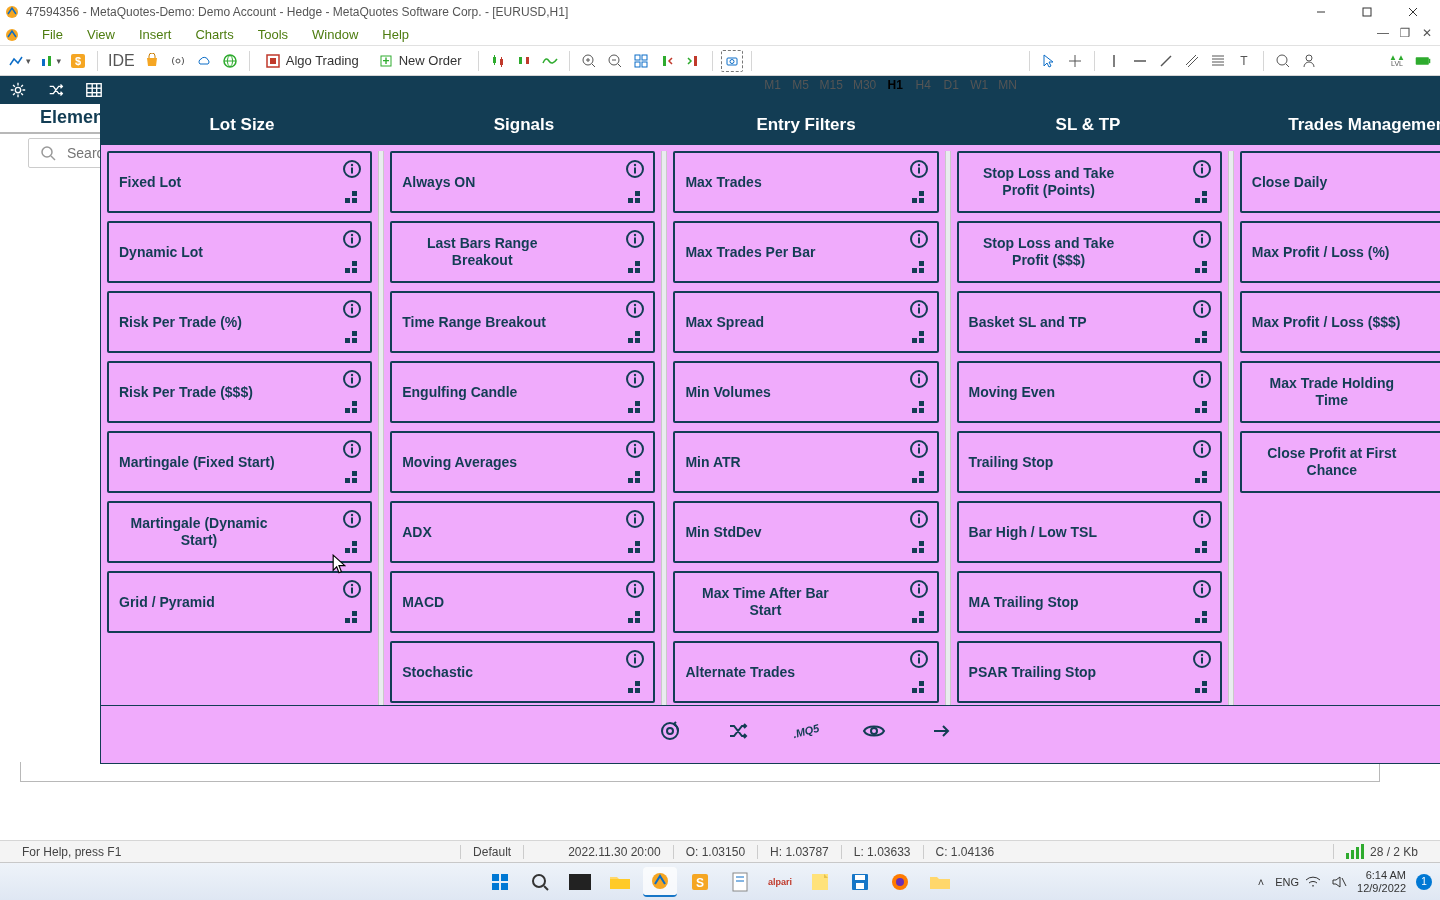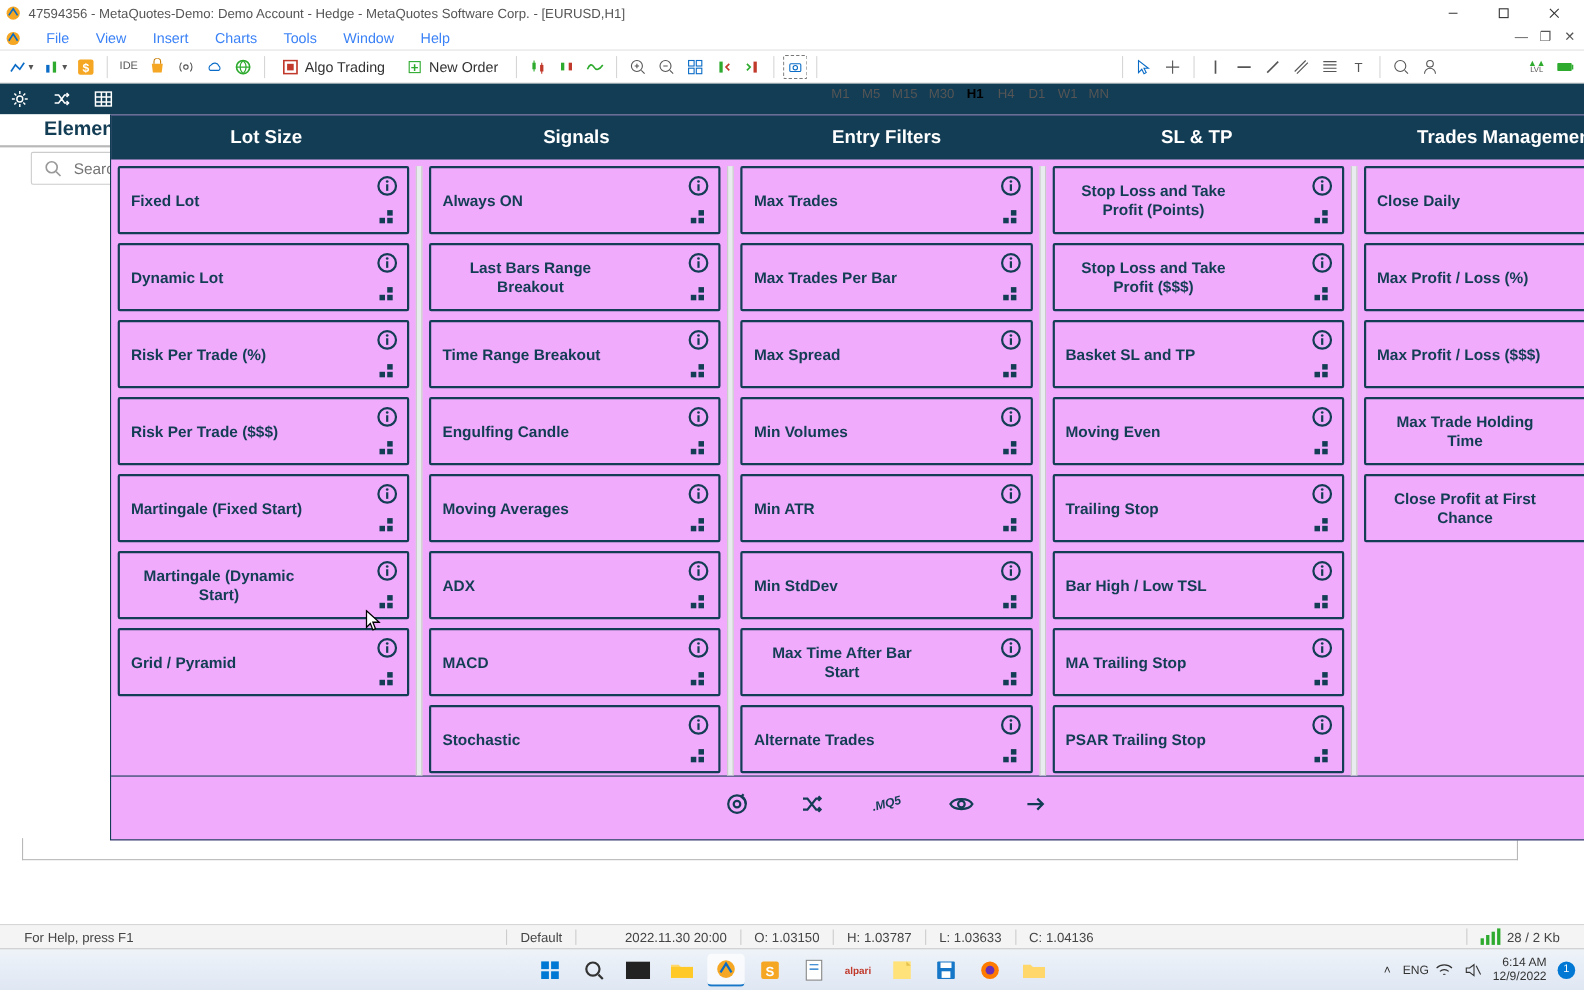--- a/index.html
+++ b/index.html
@@ -8,21 +8,21 @@
 
 .titlebar { height: 24px; background: #fff; display: flex; align-items: center; padding: 0 4px; }
 .titlebar .app-icon { width: 16px; height: 16px; margin-right: 6px; display: inline-flex; }
 .titlebar .title { flex: 1; color: #555; font-size: 12px; }
 .win-controls { display: flex; gap: 0; }
 .win-btn { width: 46px; height: 24px; display: flex; align-items: center; justify-content: center; color: #333; cursor: pointer; }
 
 
 .menubar { height: 22px; background: #fff; display: flex; align-items: center; padding: 0 4px; border-bottom: 1px solid #e1e1e1; position: relative;}
 .menubar .app-icon { width: 16px; height: 16px; margin-right: 10px; }
-.menu-item { padding: 2px 12px; color: #3b82f6; font-size: 13px; cursor: default; }
+.menu-item { padding: 2px 12px; color: #4d7c0f; font-size: 13px; cursor: default; }
 .child-win-controls { position:absolute; right:4px; top:2px; display:flex; gap:4px;}
 .child-win-controls span{ width:18px; text-align:center; color:#555; font-size:12px; cursor:default;}
 
 
 .toolbar { height: 30px; background: #fff; display: flex; align-items: center; padding: 0 6px; gap: 4px; border-bottom: 1px solid #d6d6d6; }
 .tb-sep { width: 1px; height: 20px; background: #d6d6d6; margin: 0 4px; }
 .tb-btn { min-width: 22px; height: 22px; display: flex; align-items: center; justify-content: center; color: #555; cursor: pointer; border-radius:2px; padding:0 2px;}
 .tb-btn svg { width:16px; height:16px; }
 .tb-text-btn { display: flex; align-items: center; gap: 6px; padding: 0 8px; height: 22px; color: #333; font-size: 13px; cursor:pointer; }
 .tf-btn { min-width: 26px; text-align:center; padding:0 4px; font-size:12px; color:#555; cursor:pointer;margin-top:48px;}
@@ -159,21 +159,21 @@
         <rect x="9" y="3" width="3" height="10" fill="#2eab2e"></rect>
       </svg>
     </div>
   <div class="tb-btn">
       <svg viewBox="0 0 16 16">
         <rect x="1" y="1" width="14" height="14" rx="2" fill="#f5a623"></rect>
         <text x="8" y="12" text-anchor="middle" font-size="11" fill="#fff" font-weight="bold">$</text>
       </svg>
     </div>
   <div class="tb-sep"></div>
-  <div class="tb-btn" style="font-size:10px;color:#555;">IDE</div>
+  <div class="tb-btn" style="font-size:16px;color:#555;">IDE</div>
   <div class="tb-btn">
       <svg viewBox="0 0 16 16">
         <path d="M3 5 L13 5 L12 13 L4 13 Z" fill="#f5a623"></path>
         <path d="M5 5 L5 3 A3 3 0 0 1 11 3 L11 5" fill="none" stroke="#c77b00" stroke-width="1"></path>
       </svg>
     </div>
   <div class="tb-btn">
       <svg viewBox="0 0 16 16">
         <circle cx="8" cy="8" r="2" fill="none" stroke="#555"></circle>
         <path d="M4 4 A6 6 0 0 0 4 12 M12 4 A6 6 0 0 1 12 12" fill="none" stroke="#555"></path>

